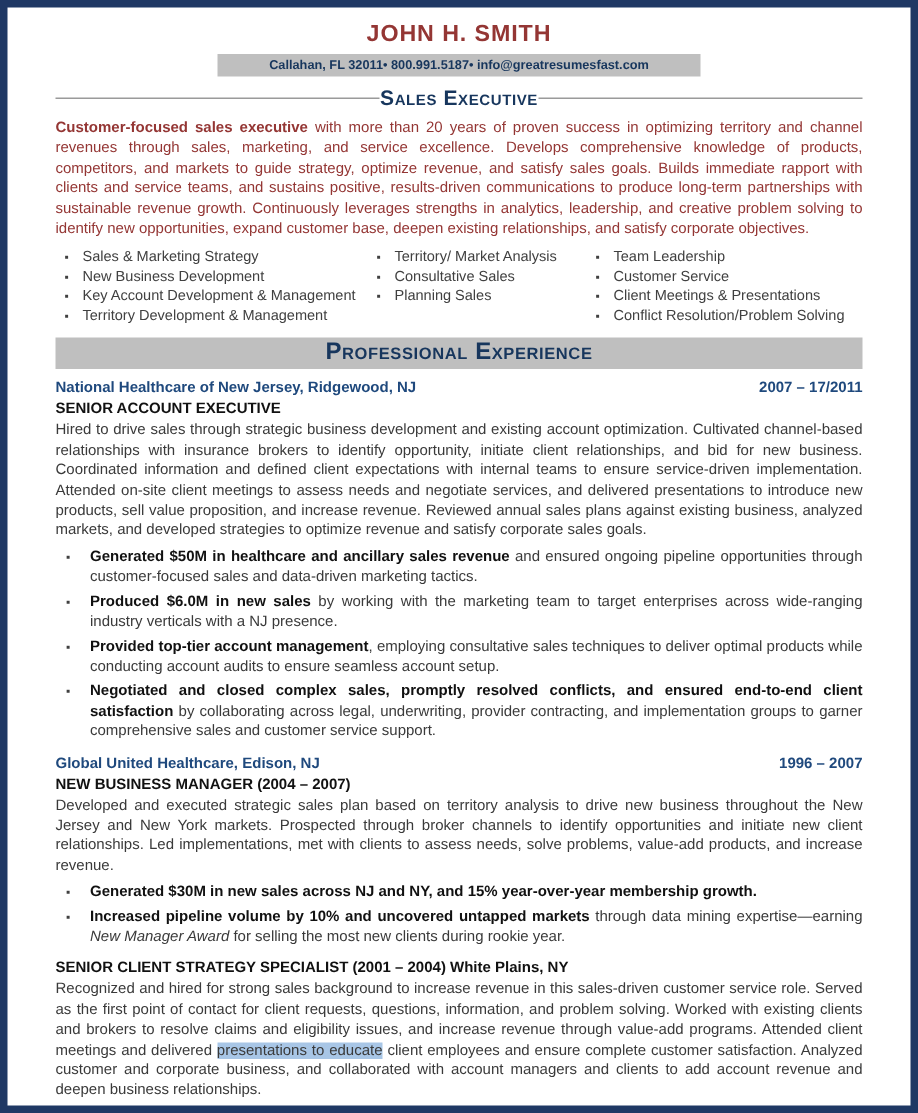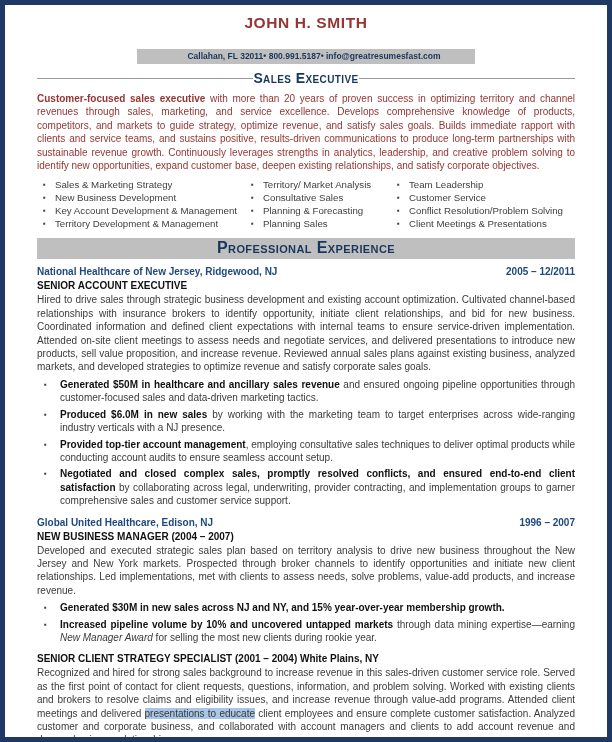--- a/index.html
+++ b/index.html
@@ -23,23 +23,22 @@
     font-weight:bold;
     letter-spacing:.6px;
     color:#943634;
   }
   .contact-row{display:flex;justify-content:center;margin-bottom:6px;}
   .contact{
     background:#bfbfbf;
     color:#17365d;
     font-size:8.5px;
     font-weight:bold;
-    padding:2px 34px 3px 50px;
+    padding:2px 34px 3px 34px;
     white-space:nowrap;
-    margin-top:13px;
   }
   .headline-row{display:flex;align-items:center;gap:0;margin-bottom:6px;}
   .headline-row .rule{flex:1;height:1px;background:#9a9a9a;}
   .headline{
     font-variant:small-caps;
     font-weight:bold;
     font-size:14px;
     letter-spacing:.4px;
     color:#17365d;
     white-space:nowrap;
@@ -149,39 +148,38 @@
   <div class="skills">
     <ul class="skill-col c1">
       <li class="skill">Sales &amp; Marketing Strategy</li>
       <li class="skill">New Business Development</li>
       <li class="skill">Key Account Development &amp; Management</li>
       <li class="skill">Territory Development &amp; Management</li>
     </ul>
     <ul class="skill-col c2">
       <li class="skill">Territory/ Market Analysis</li>
       <li class="skill">Consultative Sales</li>
-      <li class="skill">Planning &amp; Forecasting</li>
       <li class="skill">Planning Sales</li>
     </ul>
     <ul class="skill-col c3">
       <li class="skill">Team Leadership</li>
       <li class="skill">Customer Service</li>
+      <li class="skill">Client Meetings &amp; Presentations</li>
       <li class="skill">Conflict Resolution/Problem Solving</li>
-      <li class="skill">Client Meetings &amp; Presentations</li>
     </ul>
   </div>
 
   <div class="section-bar">
     <span>Professional Experience</span>
   </div>
 
   <div class="job">
     <div class="job-head">
       <span class="company">National Healthcare of New Jersey, Ridgewood, NJ</span>
-      <span class="dates">2005 – 12/2011</span>
+      <span class="dates">2007 – 17/2011</span>
     </div>
     <div class="job-title">SENIOR ACCOUNT EXECUTIVE</div>
     <p class="desc">Hired to drive sales through strategic business development and existing account optimization. Cultivated channel-based relationships with insurance brokers to identify opportunity, initiate client relationships, and bid for new business. Coordinated information and defined client expectations with internal teams to ensure service-driven implementation. Attended on-site client meetings to assess needs and negotiate services, and delivered presentations to introduce new products, sell value proposition, and increase revenue.  Reviewed annual sales plans against existing business, analyzed markets, and developed strategies to optimize revenue and satisfy corporate sales goals.</p>
     <ul class="bullets">
       <li><strong>Generated $50M in healthcare and ancillary sales revenue</strong><span> and ensured ongoing pipeline opportunities through customer-focused sales and data-driven marketing tactics.</span></li>
       <li><strong>Produced $6.0M in new sales</strong><span> by working with the marketing team to target enterprises across wide-ranging industry verticals with a NJ presence.</span></li>
       <li><strong>Provided top-tier account management</strong><span>, employing consultative sales techniques to deliver optimal products while conducting account audits to ensure seamless account setup.</span></li>
       <li><strong>Negotiated and closed complex sales, promptly resolved conflicts, and ensured end-to-end client satisfaction</strong><span> by collaborating across legal, underwriting, provider contracting, and implementation groups to garner comprehensive sales and customer service support.</span></li>
     </ul>
   </div>

